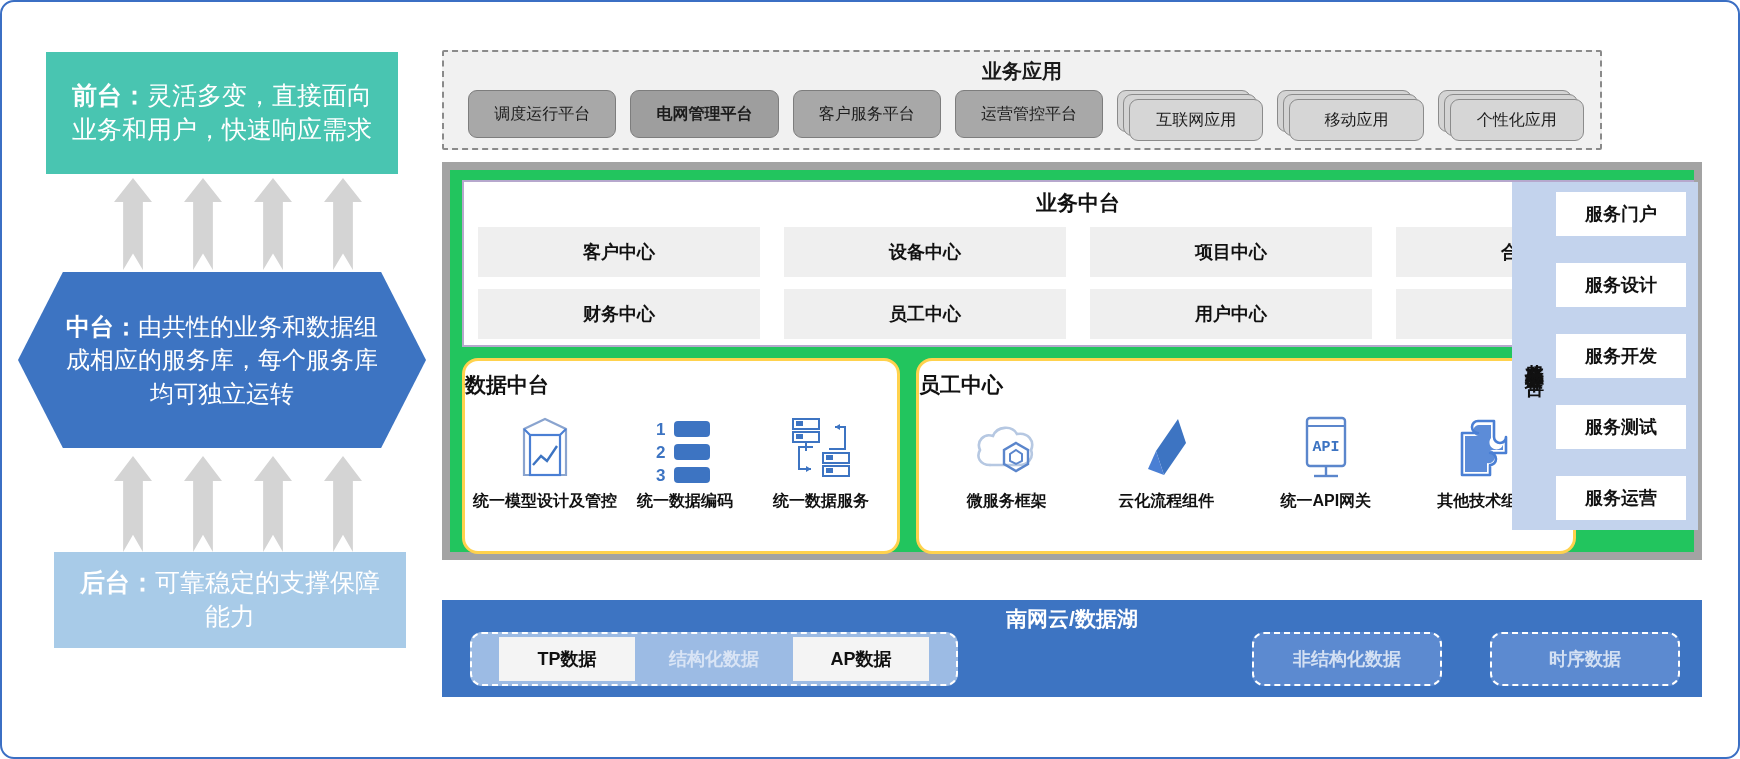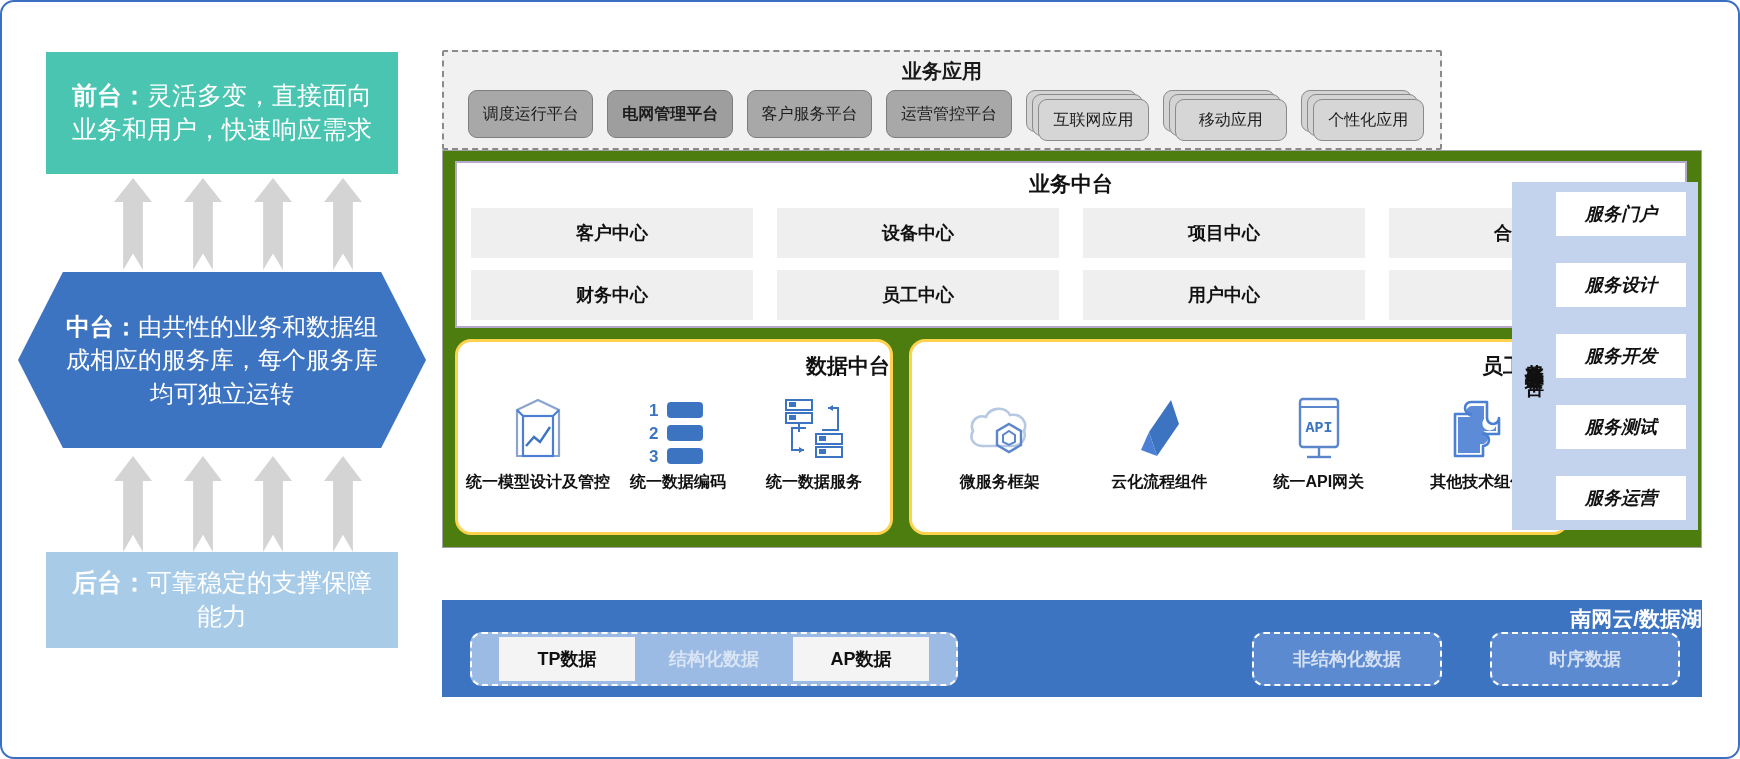--- a/index.html
+++ b/index.html
@@ -34,42 +34,42 @@
     position: absolute; left: -28px; top: 220px; width: 408px; height: 176px;
     background: #3d74c2; color: #fff;
     clip-path: polygon(0% 50%, 11% 0%, 89% 0%, 100% 50%, 89% 100%, 11% 100%);
     display: flex; align-items: center; justify-content: center;
     text-align: center; line-height: 1.38; font-size: 24px;
     padding: 0 46px;
   }
   .hexagon .kw { font-weight: bold; }
 
   .back-box {
-    position: absolute; left: 0; top: 500px; width: 352px; height: 96px;
+    position: absolute; left: 8px; top: 500px; width: 352px; height: 96px;
     background: #a8cbe8; color: #fff;
     display: flex; align-items: center; justify-content: center;
     text-align: center; line-height: 1.35; font-size: 25px; padding: 0 14px;
   }
   .back-box .kw { font-weight: bold; }
 
   .arrows-up, .arrows-dn { position: absolute; display: flex; gap: 32px; left: 68px; }
   .arrows-up { top: 126px; }
   .arrows-dn { top: 404px; }
   .arrow {
     width: 38px; height: 92px; background: #d4d4d4;
     clip-path: polygon(50% 0%, 100% 26%, 76% 26%, 76% 100%, 50% 82%, 24% 100%, 24% 26%, 0% 26%);
   }
   .arrows-dn .arrow { height: 96px; }
 
   
   .right-area { position: absolute; left: 440px; top: 48px; width: 1260px; }
 
   
   .biz-apps {
-    position: relative; width: 1000px; height: 100px;
+    position: relative; width: 1160px; height: 100px;
     border: 2px dashed #8a8a8a; background: #f1f1f1;
     border-radius: 2px;
   }
   .biz-apps-title {
     position: absolute; top: 6px; left: 0; width: 100%;
     text-align: center; font-size: 20px; font-weight: bold; color: #1a1a1a;
   }
   .apps-row {
     position: absolute; top: 38px; left: 16px; right: 16px;
     display: flex; gap: 14px; padding-left: 8px;
@@ -89,23 +89,23 @@
   .app-stack .l1 { left: 0; top: 0; right: 12px; }
   .app-stack .l2 { left: 6px; top: 4px; right: 6px; }
   .app-stack .l3 {
     left: 12px; top: 9px; right: 0;
     display: flex; align-items: center; justify-content: center;
     font-size: 16px; color: #1c1c1c; background: #d6d6d6;
   }
 
   
   .mid-wrap {
-    position: relative; 
+    position: relative; margin-top: 12px;
     width: 1260px; height: 398px;
-    border: 1px solid #a3a3a3; background: #4d7c0f;
+    border: 8px solid #a3a3a3; background: #22c55e;
   }
 
   .biz-mid {
     position: absolute; left: 12px; top: 10px; width: 1232px; height: 167px;
     border: 2px solid #b6a8cd; background: #fff;
   }
   .biz-mid-title {
     text-align: center; font-size: 21px; font-weight: bold; padding-top: 7px; color: #111;
   }
   .center-grid {
@@ -118,21 +118,21 @@
     font-size: 18px; font-weight: bold; color: #111;
   }
 
   .panels { position: absolute; left: 12px; top: 188px; display: flex; gap: 16px; }
   .panel {
     width: 438px; height: 196px; border: 3px solid #ffd24d;
     border-radius: 16px; background: #fff; position: relative;
   }
   .panel.wide { width: 660px; }
   .panel-title {
-    text-align: right; font-size: 21px; font-weight: bold; padding-top: 10px; color: #111;
+    text-align: left; font-size: 21px; font-weight: bold; padding-top: 10px; color: #111;
   }
   .icon-row {
     display: flex; justify-content: space-around; align-items: flex-end;
     margin-top: 12px; padding: 0 8px;
   }
   .icon-item { display: flex; flex-direction: column; align-items: center; width: 150px; }
   .icon-box { height: 74px; display: flex; align-items: center; justify-content: center; }
   .icon-label { margin-top: 6px; font-size: 16px; font-weight: bold; color: #111; white-space: nowrap; }
   .panel.wide .icon-item { width: 150px; }
 
@@ -149,30 +149,30 @@
     font-size: 19px; font-weight: bold; color: #111;
     writing-mode: vertical-rl; letter-spacing: 2px; line-height: 1.1;
   }
   .share-list {
     flex: 1; display: flex; flex-direction: column; justify-content: space-between;
     padding: 10px 12px 10px 0;
   }
   .share-item {
     height: 44px; background: #fff; border-radius: 0;
     display: flex; align-items: center; justify-content: center;
-    font-size: 18px; font-weight: bold; color: #111; font-style: italic;
+    font-size: 18px; font-weight: bold; color: #111;
   }
 
   
   .cloud-bar {
     position: absolute; left: 440px; top: 598px; width: 1260px; height: 97px;
     background: #3d74c2; position: absolute;
   }
   .cloud-title {
-    position: absolute; top: 5px; left: 0; width: 100%; text-align: right;
+    position: absolute; top: 5px; left: 0; width: 100%; text-align: center;
     font-size: 21px; font-weight: bold; color: #fff;
   }
   .struct-group {
     position: absolute; left: 28px; top: 32px; width: 488px; height: 54px;
     border: 2px dashed #ffffff; border-radius: 12px; background: #9cbbe4;
     display: flex; align-items: center; justify-content: space-around; padding: 0 10px;
   }
   .white-chip {
     background: #f4f4f4; color: #111; font-weight: bold; font-size: 18px;
     width: 136px; height: 44px; display: flex; align-items: center; justify-content: center;

